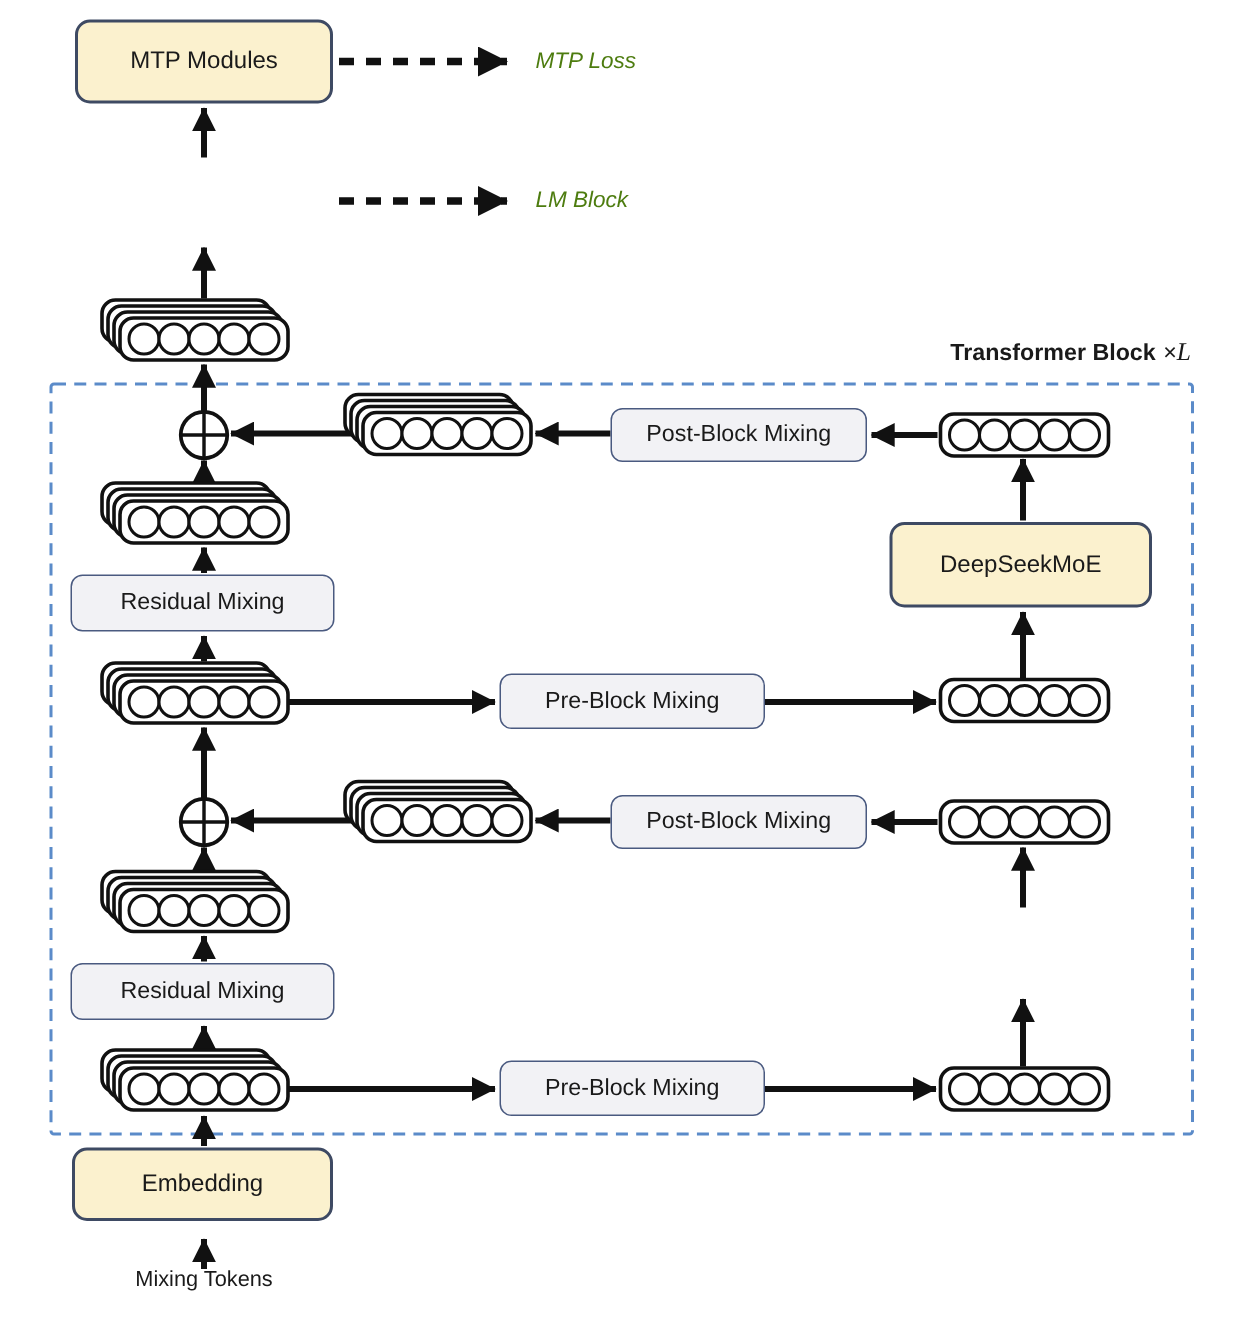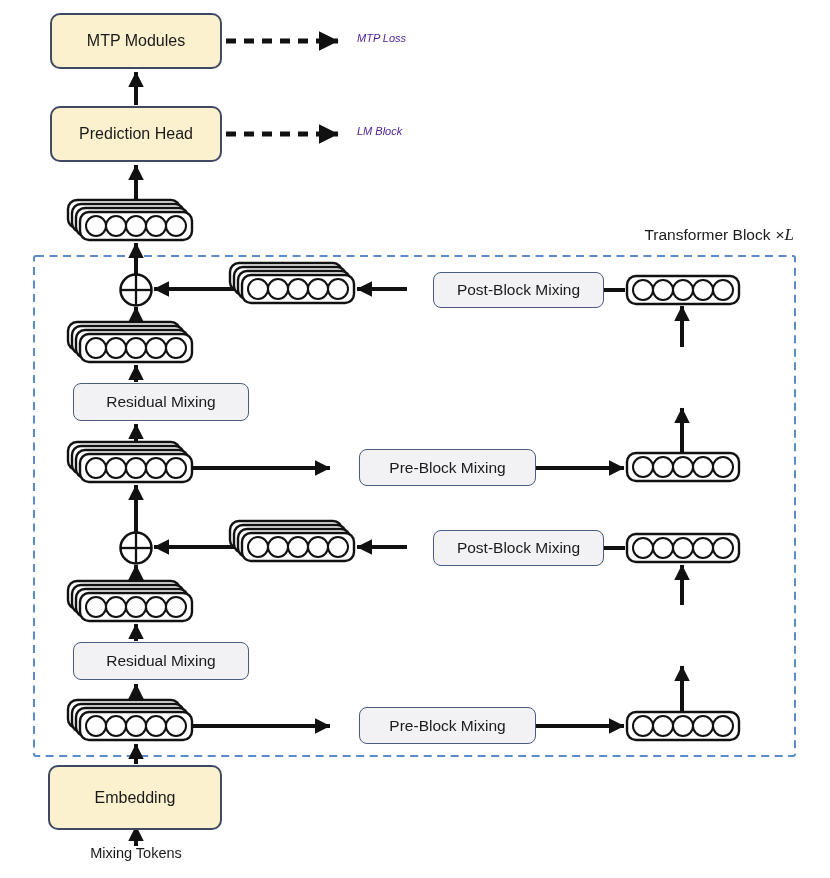--- a/index.html
+++ b/index.html
@@ -25,25 +25,25 @@
     box-sizing:border-box; text-align:center; line-height:1.1; z-index:2;
   }
   .ybox {
     background:var(--module-fill,#FBF1CE);
     border:2px solid var(--module-border,#3E4A63);
     border-radius:10px; font-size:16px;
   }
   .gbox {
     background:var(--mixing-fill,#F2F2F5);
     border:1.6px solid var(--mixing-border,#4A5A80);
-    border-radius:8px; font-size:15.5px;margin-left:26px;
+    border-radius:8px; font-size:15.5px;
   }
-  .loss { position:absolute; font-style:italic; font-size:11px; color:#4c1d95; z-index:2; }
+  .loss { position:absolute; font-style:italic; font-size:15px; color:#4d7c0f; z-index:2; }
   .tb-label { position:absolute; top:225px; right:36px; font-size:15.5px; z-index:2; }
-  .tb-label .bold { font-weight:normal; }
+  .tb-label .bold { font-weight:bold; }
   .tb-label .mult { font-weight:normal; margin-left:5px; }
   .tb-label .var { font-weight:normal; font-style:italic; font-family:"Liberation Serif", serif; font-size:17px; }
   .input-label { position:absolute; left:61px; top:845px; width:150px; text-align:center; font-size:14.5px; z-index:2; }
 </style>
 </head>
 <body>
 
 <div class="canvas">
 
   <svg class="layer" width="830" height="878" viewBox="0 0 830 878">
@@ -125,24 +125,24 @@
     <use href="#trow" x="627" y="534"></use>
     <use href="#trow" x="627" y="712"></use>
 
     <use href="#oplus" x="136" y="290"></use>
     <use href="#oplus" x="136" y="548"></use>
   </svg>
 
   <div class="box ybox" style="left:50px; top:13px; width:172px; height:56px;">
     <span>MTP Modules</span>
   </div>
-  <div class="box ybox" style="left:50px; top:106px; width:172px; height:56px;">
-    <span>Prediction Head</span>
+  <div class="box ybox" style="left:593px; top:348px; width:175px; height:57px;">
+    <span>DeepSeekMoE</span>
   </div>
-  <div class="box ybox" style="left:48px; top:765px; width:174px; height:65px;">
+  <div class="box ybox" style="left:48px; top:765px; width:174px; height:49px;">
     <span>Embedding</span>
   </div>
 
   <div class="box gbox" style="left:407px; top:272px; width:171px; height:36px;">
     <span>Post-Block Mixing</span>
   </div>
   <div class="box gbox" style="left:47px; top:383px; width:176px; height:38px;">
     <span>Residual Mixing</span>
   </div>
   <div class="box gbox" style="left:333px; top:449px; width:177px; height:37px;">

